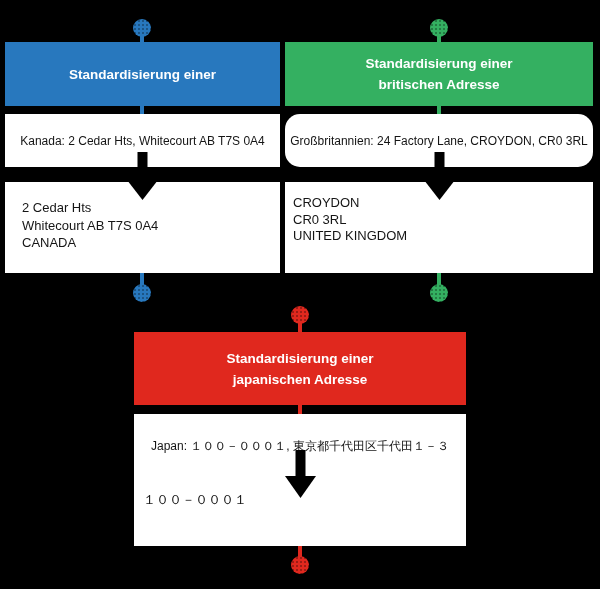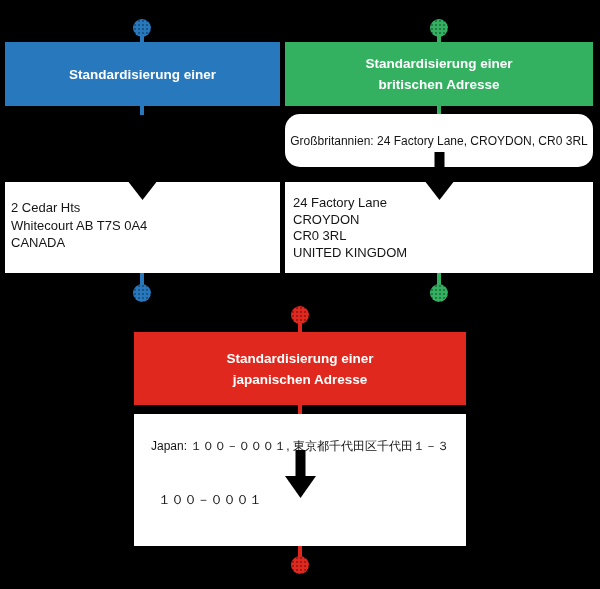--- a/index.html
+++ b/index.html
@@ -36,21 +36,24 @@
 <body>
 
 <div id="canvas">
 
   <div class="dot blue-bg" style="left:133px;top:19px;"></div>
   <div class="stem blue-bg" style="left:140px;top:36px;height:7px;"></div>
   <div class="hdr blue-bg" style="left:5px;top:42px;width:275px;height:64px;">
     <span>Standardisierung einer</span>
   </div>
   <div class="stem blue-bg" style="left:140px;top:106px;height:9px;"></div>
-  <div class="output-box" style="left:5px;top:182px;width:275px;height:91px;padding:17px 0 0 6px;line-height:17.5px;">
+  <div class="input-box" style="left:5px;top:114px;width:275px;height:53px;">
+    <span>Kanada: 2 Cedar Hts, Whitecourt AB T7S 0A4</span>
+  </div>
+  <div class="output-box" style="left:5px;top:182px;width:275px;height:91px;padding:17px 0 0 17px;line-height:17.5px;">
     <span class="out-line">2 Cedar Hts</span>
     <span class="out-line">Whitecourt AB T7S 0A4</span>
     <span class="out-line">CANADA</span>
   </div>
   <svg class="arrow-svg" style="left:124px;top:152px;" width="37" height="48" viewBox="0 0 37 48">
     <rect x="13.5" y="0" width="10" height="30" fill="#000"></rect>
     <polygon points="3,28 34,28 18.5,48" fill="#000"></polygon>
   </svg>
   <div class="stem blue-bg" style="left:140px;top:273px;height:12px;"></div>
   <div class="dot blue-bg" style="left:133px;top:284px;"></div>
@@ -59,21 +62,20 @@
   <div class="stem green-bg" style="left:437px;top:36px;height:7px;"></div>
   <div class="hdr green-bg" style="left:285px;top:42px;width:308px;height:64px;">
     <span>Standardisierung einer</span>
     <span>britischen Adresse</span>
   </div>
   <div class="stem green-bg" style="left:437px;top:106px;height:9px;"></div>
   <div class="input-box" style="left:285px;top:114px;width:308px;height:53px;border-radius:15px;">
     <span>Großbritannien: 24 Factory Lane, CROYDON, CR0 3RL</span>
   </div>
   <div class="output-box" style="left:285px;top:182px;width:308px;height:91px;padding:13px 0 0 8px;line-height:16.5px;">
-    <span class="out-line">24 Factory Lane</span>
     <span class="out-line">CROYDON</span>
     <span class="out-line">CR0 3RL</span>
     <span class="out-line">UNITED KINGDOM</span>
   </div>
   <svg class="arrow-svg" style="left:421px;top:152px;" width="37" height="48" viewBox="0 0 37 48">
     <rect x="13.5" y="0" width="10" height="30" fill="#000"></rect>
     <polygon points="3,28 34,28 18.5,48" fill="#000"></polygon>
   </svg>
   <div class="stem green-bg" style="left:437px;top:273px;height:12px;"></div>
   <div class="dot green-bg" style="left:430px;top:284px;"></div>
@@ -81,21 +83,21 @@
   <div class="dot red-bg" style="left:291px;top:306px;"></div>
   <div class="stem red-bg" style="left:298px;top:322px;height:11px;"></div>
   <div class="hdr red-bg" style="left:134px;top:332px;width:332px;height:73px;">
     <span>Standardisierung einer</span>
     <span>japanischen Adresse</span>
   </div>
   <div class="stem red-bg" style="left:298px;top:405px;height:10px;"></div>
   <div class="input-box" style="left:134px;top:414px;width:332px;height:64px;">
     <span>Japan: １００－０００１, 東京都千代田区千代田１－３</span>
   </div>
-  <div class="output-box" style="left:134px;top:478px;width:332px;height:68px;padding:11px 0 0 24px;line-height:22.5px;">
+  <div class="output-box" style="left:134px;top:478px;width:332px;height:68px;padding:11px 0 0 9px;line-height:22.5px;">
     <span class="out-line">１００－０００１</span>
   </div>
   <svg class="arrow-svg" style="left:282px;top:450px;" width="37" height="48" viewBox="0 0 37 48">
     <rect x="13.5" y="0" width="10" height="28" fill="#000"></rect>
     <polygon points="3,26 34,26 18.5,48" fill="#000"></polygon>
   </svg>
   <div class="stem red-bg" style="left:298px;top:546px;height:11px;"></div>
   <div class="dot red-bg" style="left:291px;top:556px;"></div>
 
 </div>

